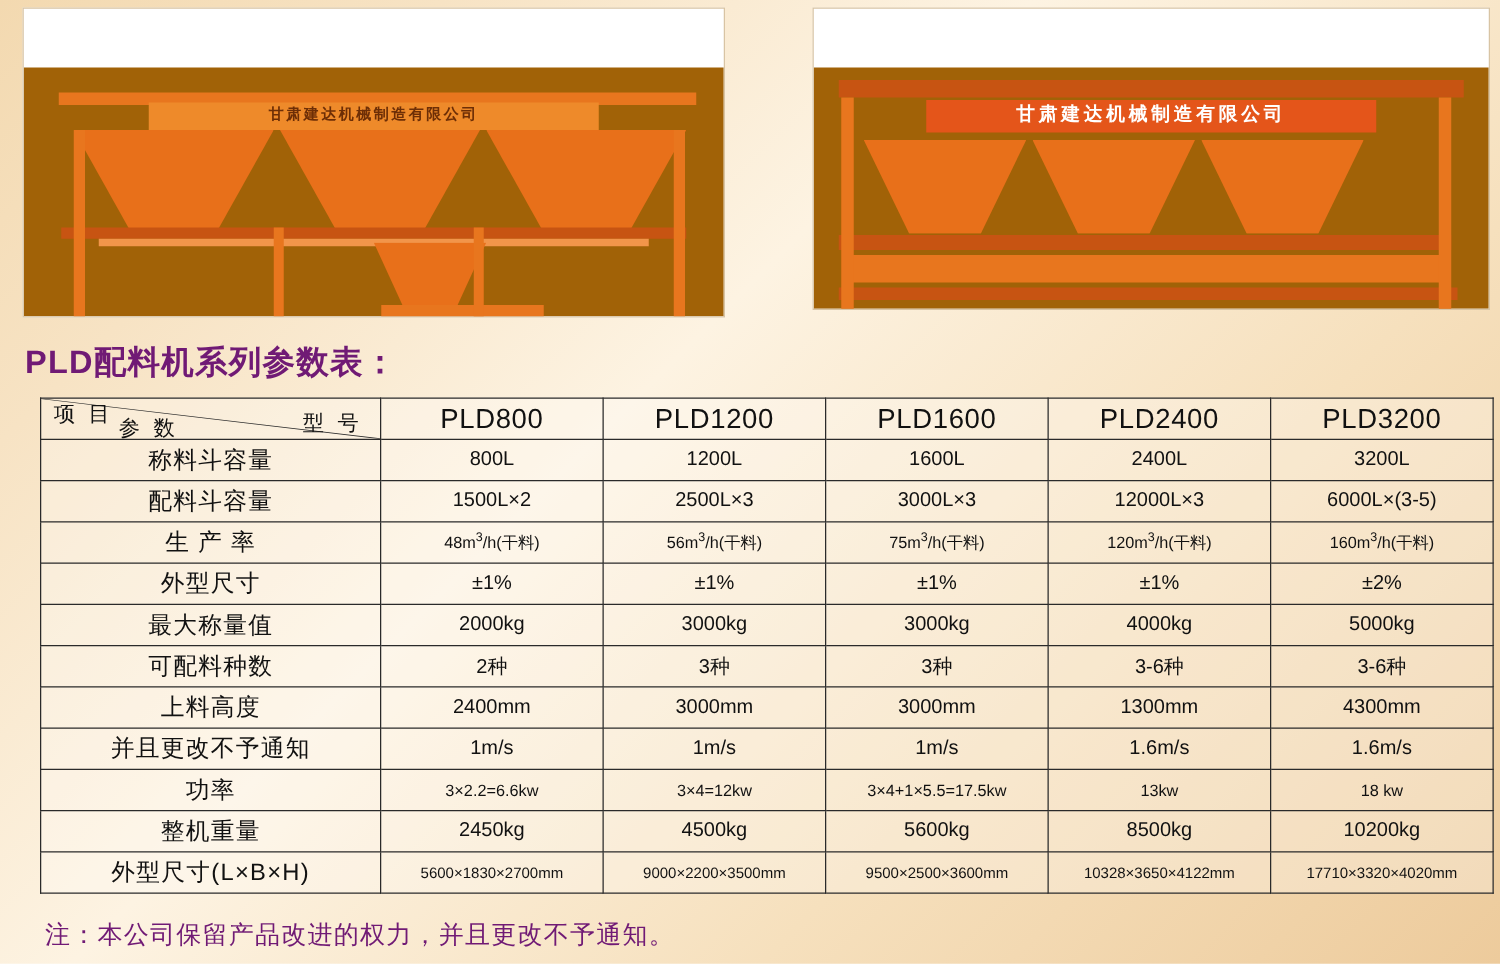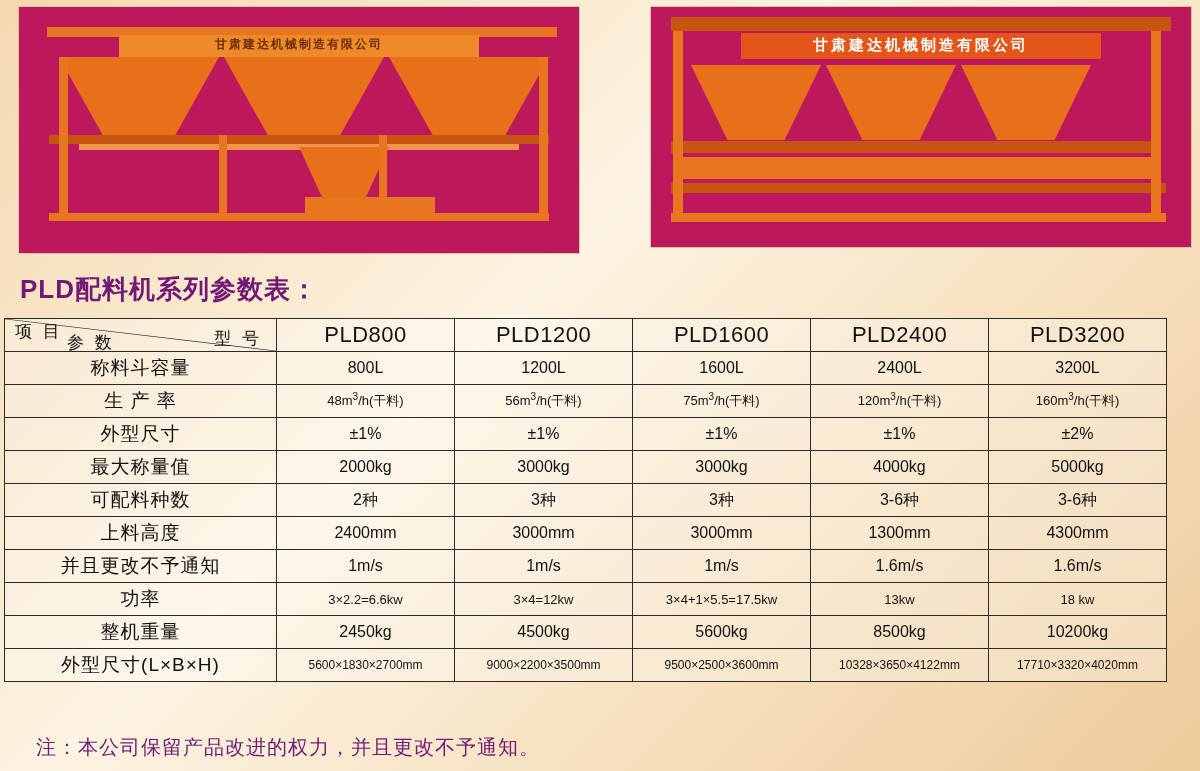--- a/index.html
+++ b/index.html
@@ -34,21 +34,22 @@
   }
   .photo.left {
     left: 18px; top: 6px; width: 560px; height: 246px;
   }
   .photo.right {
     left: 650px; top: 6px; width: 540px; height: 240px;
   }
   .photo-inner {
     position: absolute;
     inset: 0;
-    background: #be185d;
+    background: #a16207;
+    margin-top: 47px;
   }
 
   
   .mach {
     position: absolute;
     inset: 0;
   }
   .bar {
     position: absolute;
     background: #e8761e;
@@ -84,21 +85,21 @@
     top: 272px;
     font-size: 26px;
     font-weight: bold;
     color: #701a75;
     letter-spacing: 1px;
   }
 
   
   .table-wrap {
     position: absolute;
-    left: 4px;
+    left: 32px;
     top: 318px;
     width: 1051px;
   }
   table.params {
     border-collapse: collapse;
     width: 100%;
     background: rgba(255,255,255,0.28);
     table-layout: fixed;
   }
   table.params td, table.params th {
@@ -256,20 +257,28 @@
         </tr>
       <tr>
             <td class="rowhead">称料斗容量</td>
             <td>800L</td>
             <td>1200L</td>
             <td>1600L</td>
             <td>2400L</td>
             <td>3200L</td>
           </tr>
           <tr>
+            <td class="rowhead">配料斗容量</td>
+            <td>1500L×2</td>
+            <td>2500L×3</td>
+            <td>3000L×3</td>
+            <td>12000L×3</td>
+            <td>6000L×(3-5)</td>
+          </tr>
+          <tr>
             <td class="rowhead">生 产 率</td>
             <td class="small">48m<sup>3</sup>/h(干料)</td>
             <td class="small">56m<sup>3</sup>/h(干料)</td>
             <td class="small">75m<sup>3</sup>/h(干料)</td>
             <td class="small">120m<sup>3</sup>/h(干料)</td>
             <td class="small">160m<sup>3</sup>/h(干料)</td>
           </tr>
           <tr>
             <td class="rowhead">外型尺寸</td>
             <td>±1%</td>

